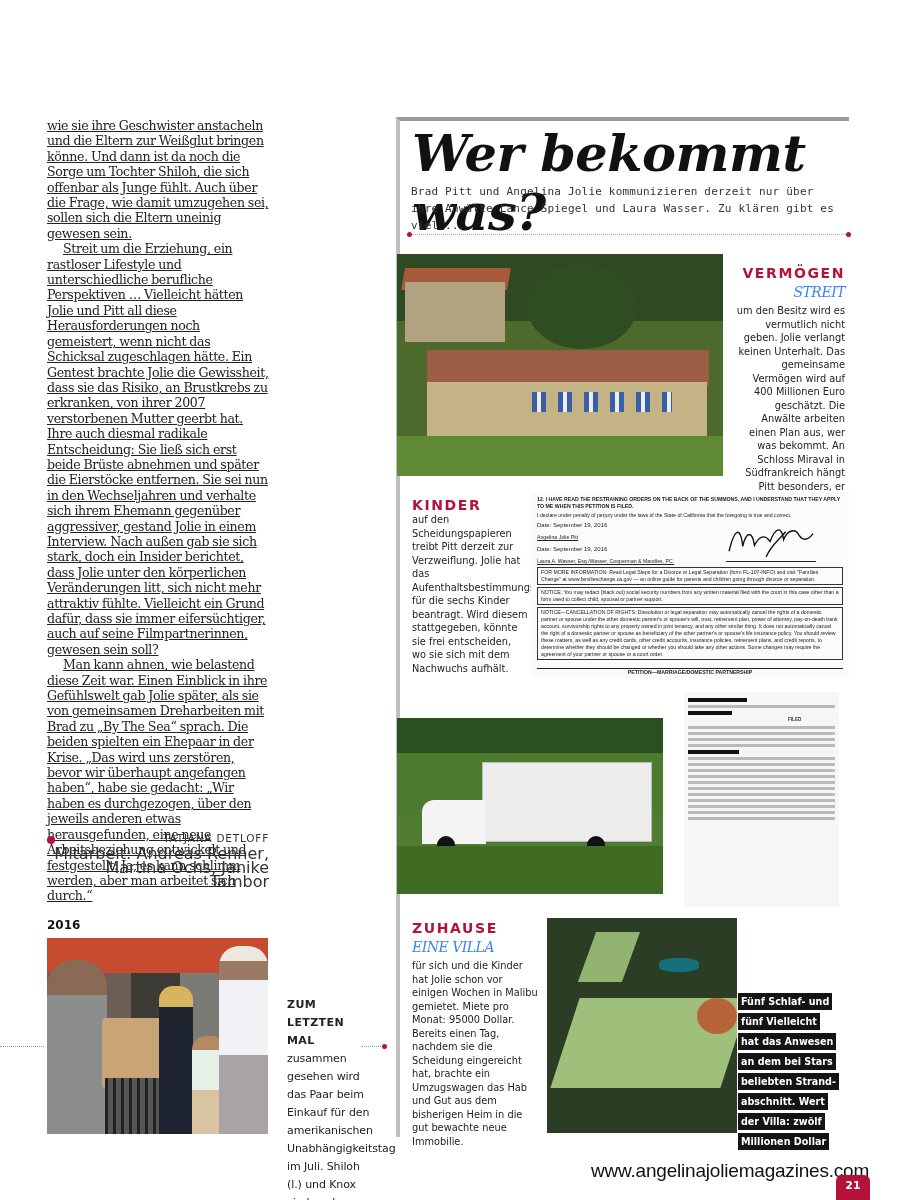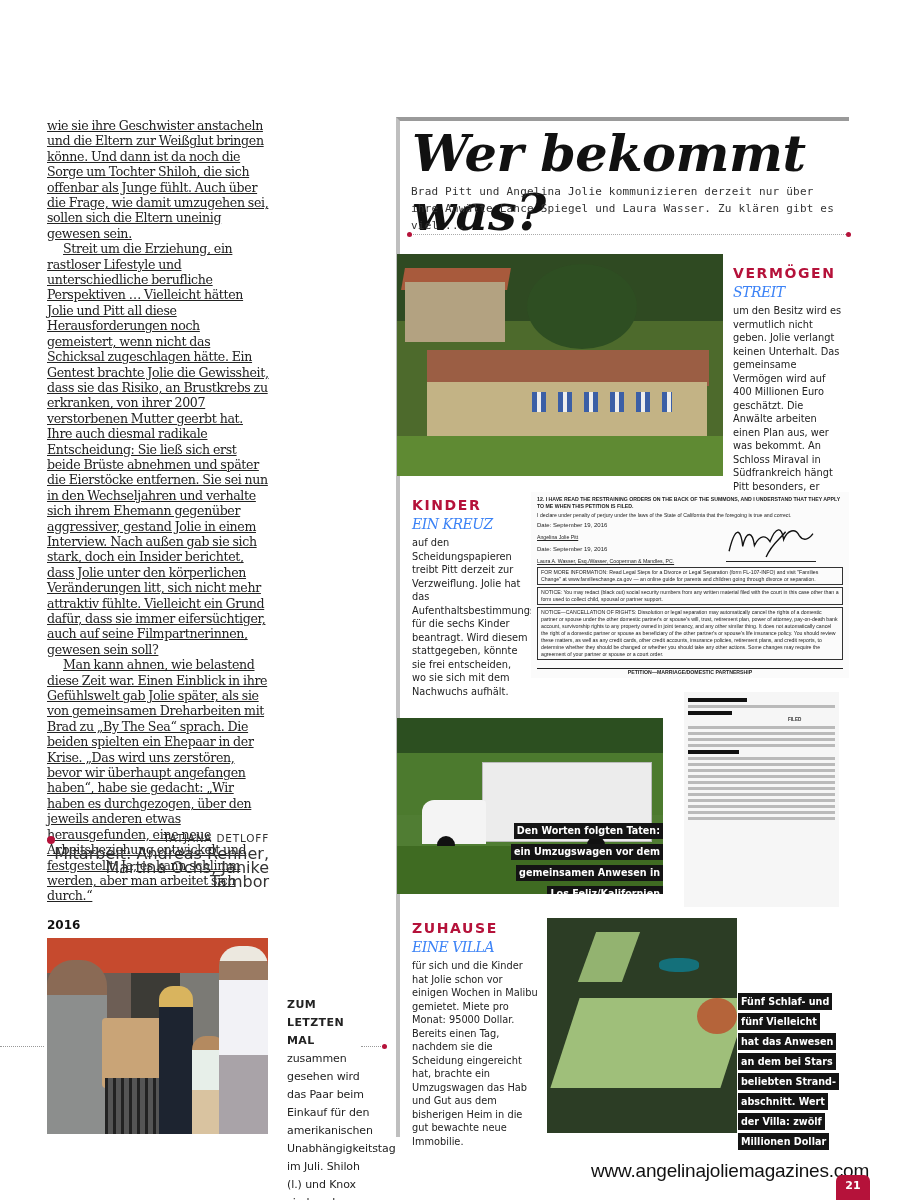--- a/index.html
+++ b/index.html
@@ -53,21 +53,21 @@
   .photo-chateau .roof1 { position: absolute; left: 6px; top: 14px; width: 106px; height: 22px; background: #a85a3c; transform: skewX(-10deg); }
   .photo-chateau .bld2 { position: absolute; left: 30px; top: 128px; width: 280px; height: 54px; background: #c3b385; }
   .photo-chateau .roof2 { position: absolute; left: 30px; top: 96px; width: 282px; height: 36px; background: #9b5e44; }
   .photo-chateau .shutters { position: absolute; left: 135px; top: 138px; width: 140px; height: 20px; background: repeating-linear-gradient(90deg,#3b5fa6 0 5px, #eee 5px 9px, #3b5fa6 9px 14px, transparent 14px 26px); }
   .photo-chateau .lawn { position: absolute; left: 0; top: 182px; width: 326px; height: 40px; background: #5f8a33; }
   .photo-chateau .tree { position: absolute; left: 130px; top: 10px; width: 110px; height: 85px; border-radius: 50%; background: #2e4e22; }
 
   .sect { position: absolute; font-family: "DejaVu Sans", sans-serif; font-size: 9.8px; line-height: 13.5px; color: #222; }
   .sect .kicker { display: block; font-weight: bold; color: #b5123a; font-size: 14px; letter-spacing: 1.6px; line-height: 16px; }
   .sect .title { display: block; font-family: "DejaVu Serif", serif; font-style: italic; font-size: 14px; line-height: 22px; letter-spacing: -0.5px; color: #3b82f6; text-transform: uppercase; margin-bottom: 1px; }
-  .sect-vermoegen { left: 733px; top: 265px; width: 112px; }
+  .sect-vermoegen { left: 733px; top: 265px; width: 112px; text-align: right; }
   .sect-kinder { left: 412px; top: 497px; width: 116px; }
   .sect-zuhause { left: 412px; top: 920px; width: 128px; }
 
   .doc1 { position: absolute; left: 531px; top: 492px; width: 318px; height: 186px; background: #fbfbfb; overflow: hidden;
     font-family: "Liberation Sans", sans-serif; font-size: 5.2px; line-height: 7px; color: #222; padding: 4px 6px; }
   .doc1 .box { border: 1px solid #333; padding: 1px 3px; margin-top: 2px; }
   .doc1 .sig { position: absolute; left: 195px; top: 30px; width: 90px; height: 40px; border-bottom: 1px solid #222; }
   .doc1 .sig svg { width: 100%; height: 100%; }
   .doc1 .footer { position: absolute; left: 6px; bottom: 2px; right: 6px; border-top: 1.5px solid #222; font-weight: bold; text-align: center; }
 
@@ -151,21 +151,20 @@
 </div>
 
 <div class="sect sect-vermoegen">
   <span class="kicker">VERMÖGEN</span>
   <span class="title">Streit</span>
   <span>um den Besitz wird es vermutlich nicht geben. Jolie verlangt keinen Unterhalt. Das gemeinsame Vermögen wird auf 400 Millionen Euro geschätzt. Die Anwälte arbeiten einen Plan aus, wer was bekommt. An Schloss Miraval in Südfrankreich hängt Pitt besonders, er keltert dort eigenen Wein.</span>
 </div>
 
 <div class="sect sect-kinder">
   <span class="kicker">KINDER</span>
-  <span class="title">Ein Kreuz</span>
   <span>auf den Scheidungspapieren treibt Pitt derzeit zur Verzweiflung. Jolie hat das Aufenthaltsbestimmungsrecht für die sechs Kinder beantragt. Wird diesem stattgegeben, könnte sie frei entscheiden, wo sie sich mit dem Nachwuchs aufhält.</span>
 </div>
 
 <div class="doc1">
   <div style="font-weight:bold">12. I HAVE READ THE RESTRAINING ORDERS ON THE BACK OF THE SUMMONS, AND I UNDERSTAND THAT THEY APPLY TO ME WHEN THIS PETITION IS FILED.</div>
   <div style="margin-top:2px">I declare under penalty of perjury under the laws of the State of California that the foregoing is true and correct.</div>
   <div style="margin-top:3px;font-size:6px">Date: September 19, 2016</div>
   <div style="margin-top:5px;text-decoration:underline;width:170px">Angelina Jolie Pitt</div>
   <div style="margin-top:5px;font-size:6px">Date: September 19, 2016</div>
   <div style="margin-top:5px;text-decoration:underline;width:170px">Laura A. Wasser, Esq./Wasser, Cooperman &amp; Mandles, PC.</div>
@@ -202,26 +201,20 @@
   <div class="ln"></div>
   <div class="ln"></div>
 </div>
 
 <div class="photo-truck">
   <div class="box"></div>
   <div class="cab"></div>
   <div class="wheel" style="left:40px"></div>
   <div class="wheel" style="left:190px"></div>
   <div class="hedge"></div>
-  <div class="truck-caption">
-    <span>Den Worten folgten Taten:</span><br>
-    <span>ein Umzugswagen vor dem</span><br>
-    <span>gemeinsamen Anwesen in</span><br>
-    <span>Los Feliz/Kalifornien</span>
-  </div>
 </div>
 
 <div class="sect sect-zuhause">
   <span class="kicker">ZUHAUSE</span>
   <span class="title">Eine Villa</span>
   <span>für sich und die Kinder hat Jolie schon vor einigen Wochen in Malibu gemietet. Miete pro Monat: 95000 Dollar. Bereits einen Tag, nachdem sie die Scheidung eingereicht hat, brachte ein Umzugswagen das Hab und Gut aus dem bisherigen Heim in die gut bewachte neue Immobilie.</span>
 </div>
 
 <div class="photo-villa">
   <div class="roof2"></div>

